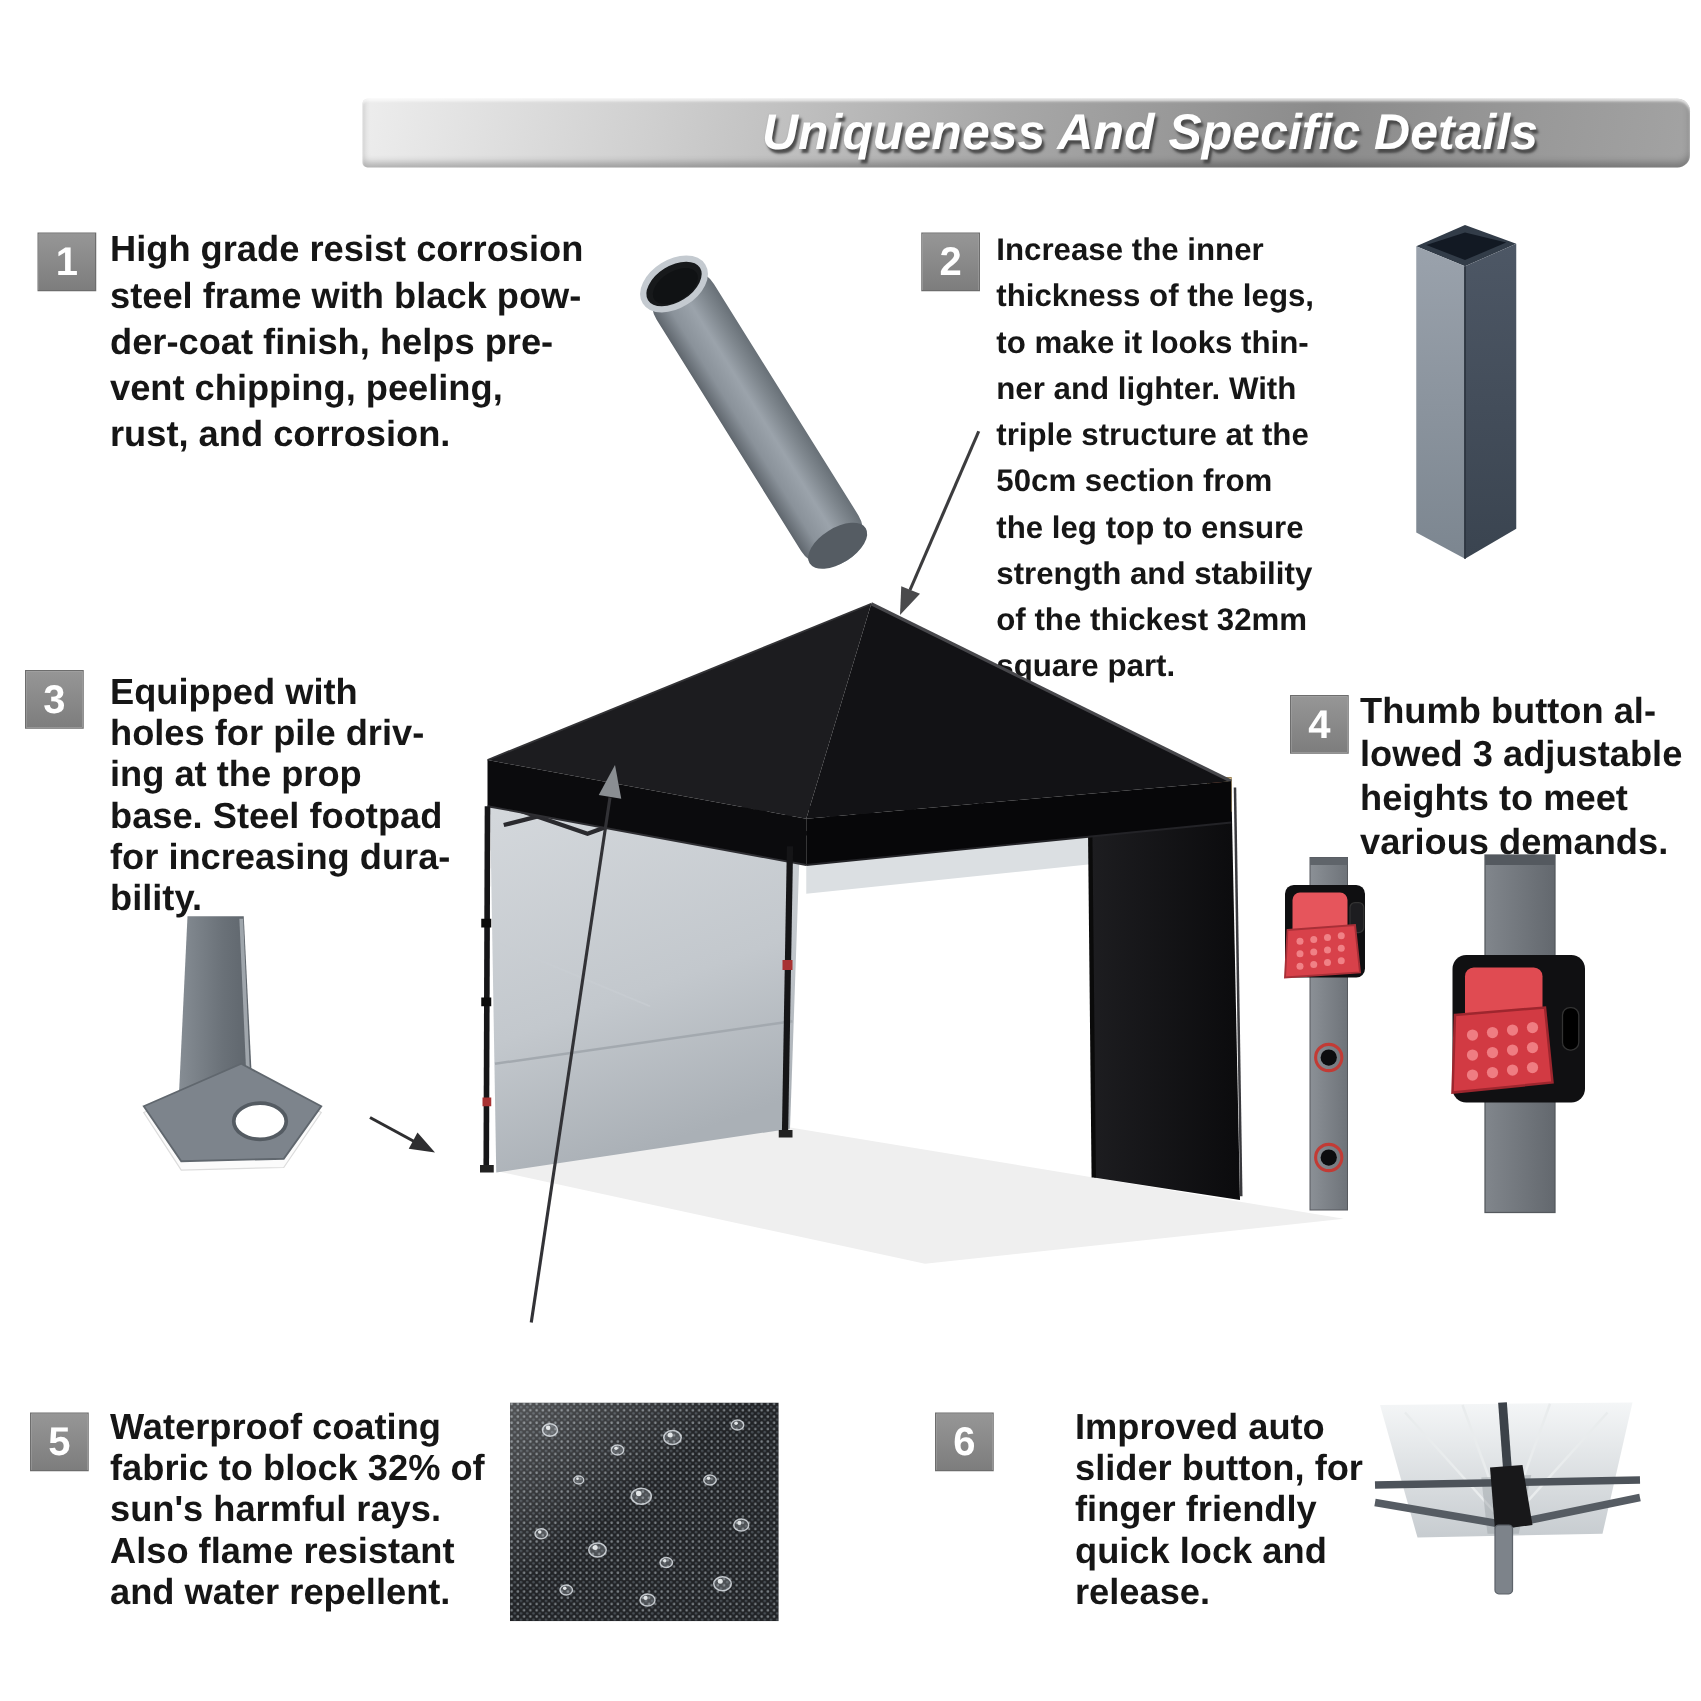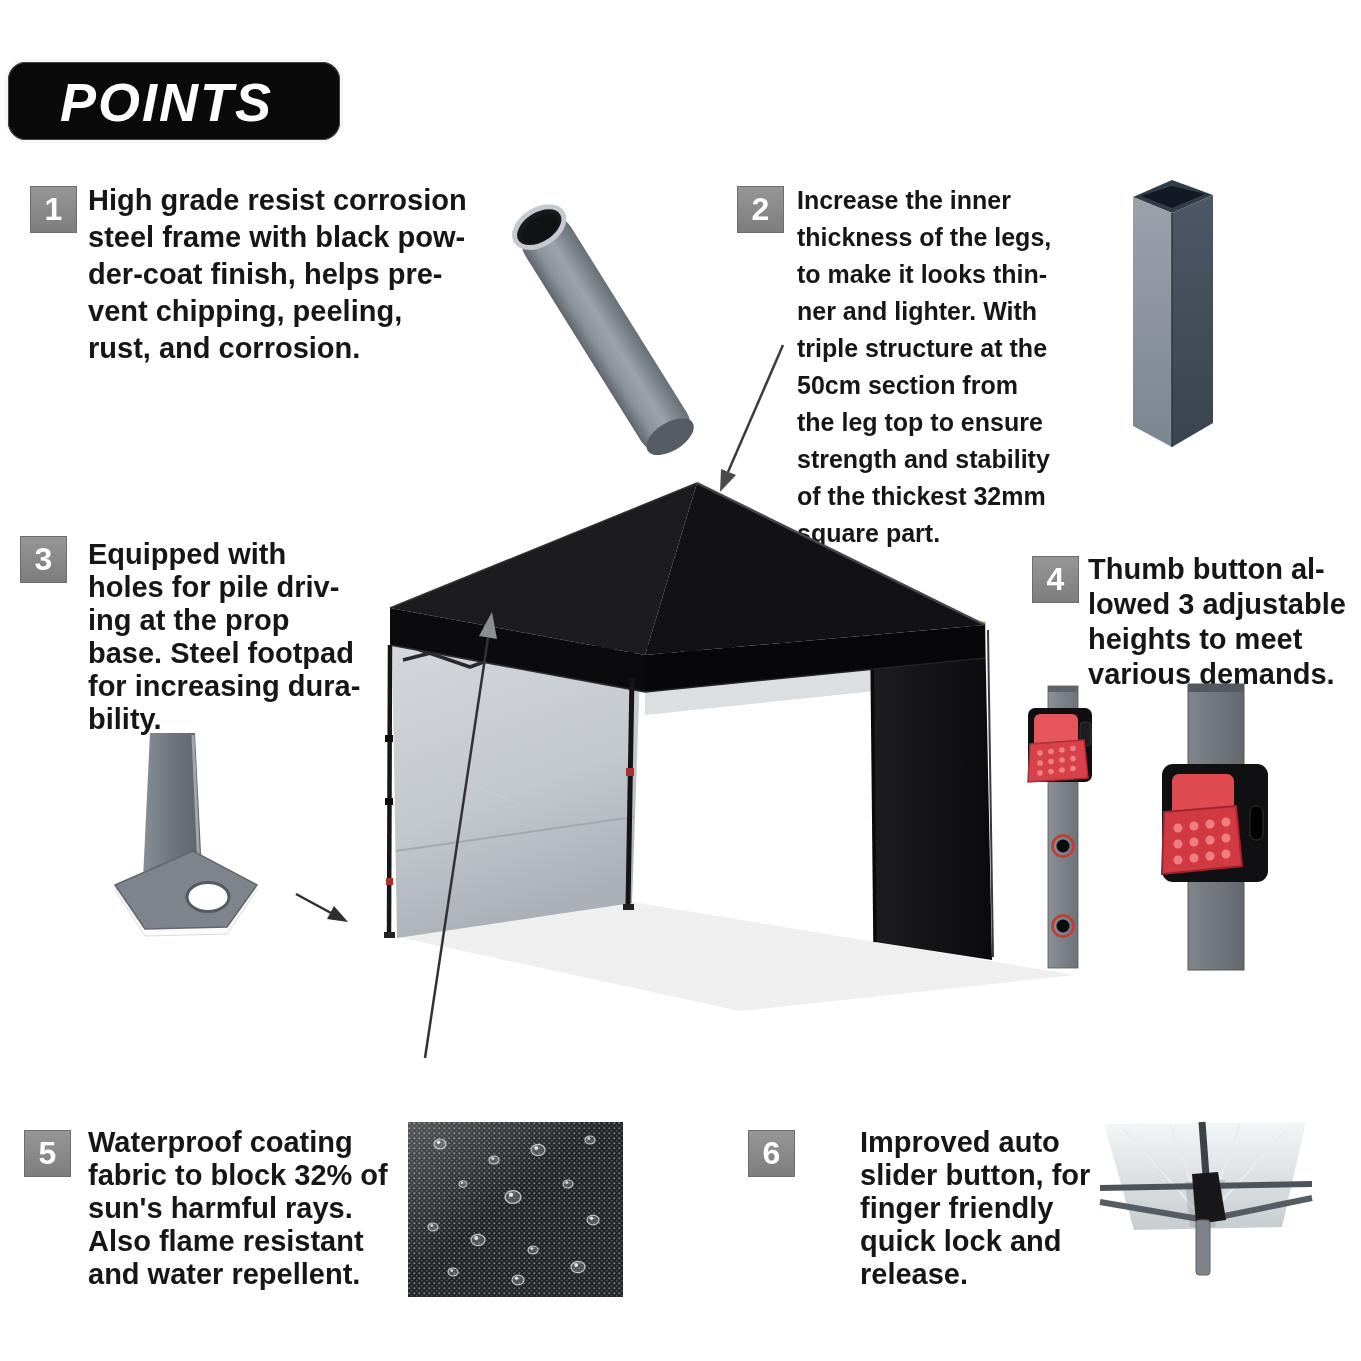--- a/index.html
+++ b/index.html
@@ -37,22 +37,22 @@
   #legbig-svg{left:1148px;top:680px;}
   #fabric-svg{left:408px;top:1122px;}
   #underside-svg{left:1090px;top:1112px;}
   #lines-svg{left:0;top:0;pointer-events:none;}
 </style>
 </head>
 <body>
 
 <div class="page">
 
-  <div class="points-box">
-    <span>POINTS</span>
+  <div class="title-bar">
+    <span class="bar-title">Uniqueness And Specific Details</span>
   </div>
 
   <section class="feature f1">
     <div class="badge">1</div>
     <p class="ftext">High grade resist corrosion
 steel frame with black pow-
 der-coat finish, helps pre-
 vent chipping, peeling,
 rust, and corrosion.</p>
   </section>

